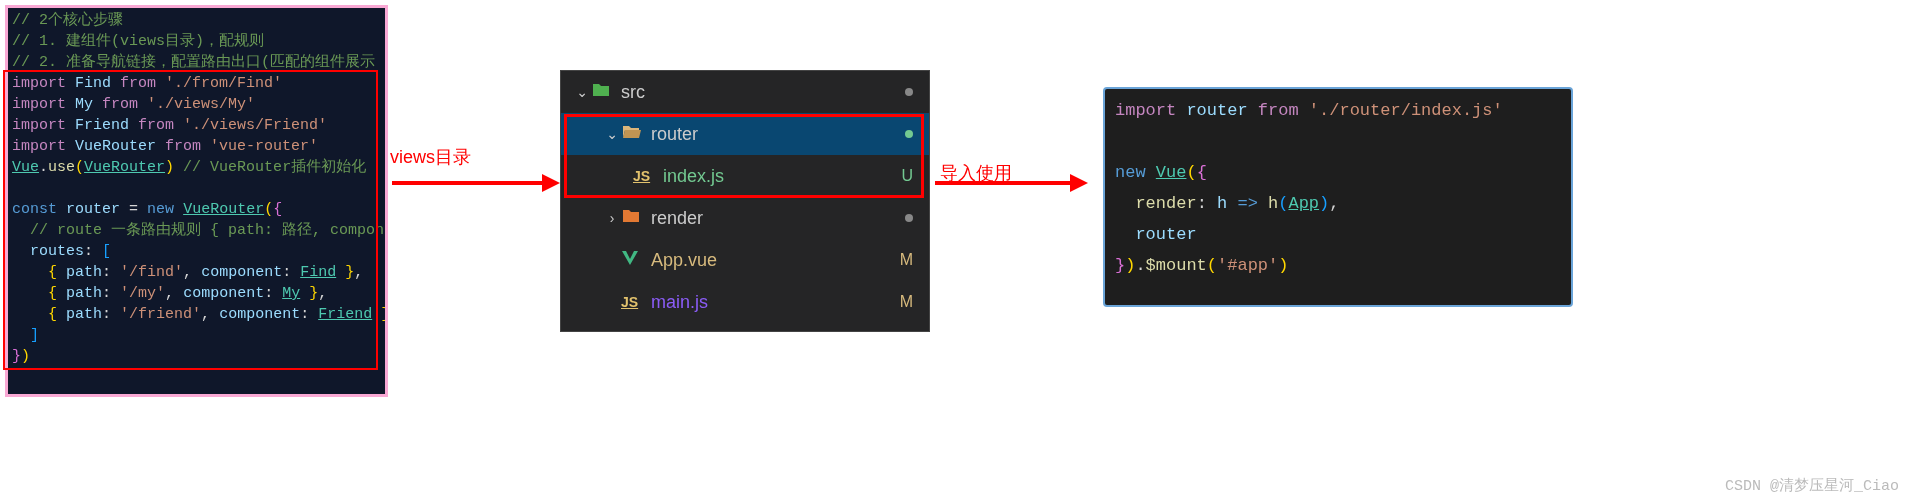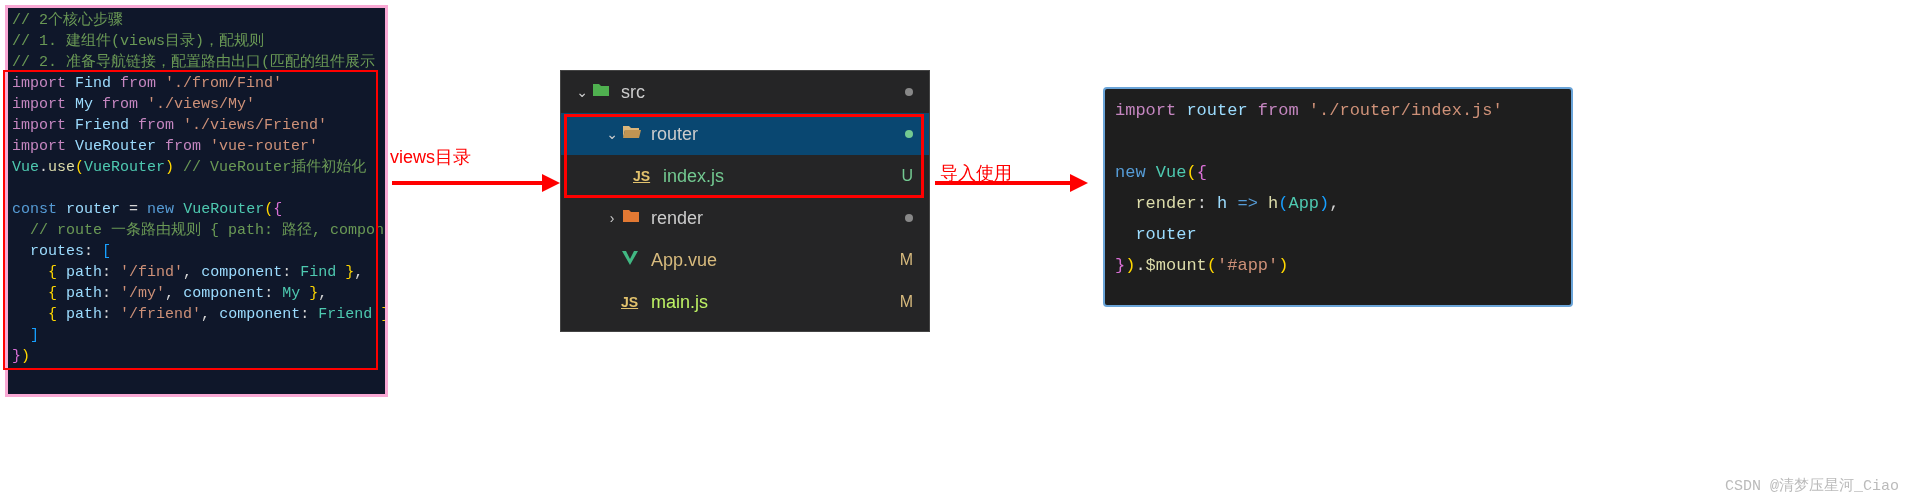--- a/index.html
+++ b/index.html
@@ -30,21 +30,21 @@
       top: 70px;
       width: 375px;
       height: 300px;
       border: 2px solid #ff0000;
       pointer-events: none;
     }
     .tok-comment { color: #6a9955; }
     .tok-keyword { color: #c586c0; }
     .tok-var { color: #9cdcfe; }
     .tok-string { color: #ce9178; }
-    .tok-class { color: #4ec9b0; }
+    .tok-class { color: #4ec9b0; text-decoration: underline; }
     .tok-func { color: #dcdcaa; }
     .tok-const { color: #569cd6; }
     .tok-brace { color: #ffd700; }
     .tok-brace2 { color: #da70d6; }
     .tok-brace3 { color: #179fff; }
     .tok-punc { color: #d4d4d4; }
 
     .arrow {
       position: absolute;
       display: flex;
@@ -241,21 +241,21 @@
           <path fill="#41b883" d="M1 1l8 14L17 1h-4L9 9 5 1z"></path>
         </svg>
     </span>
     <span class="tree-label" style="color:#d7ba7d">App.vue</span>
     <span class="tree-status" style="color:#d7ba7d">M</span>
   </div>
   <div class="tree-row">
     <span class="tree-indent"></span>
       <span style="width:18px"></span>
     <span class="tree-icon icon-js">JS</span>
-    <span class="tree-label" style="color:#bef264">main.js</span>
+    <span class="tree-label" style="color:#8b5cf6">main.js</span>
     <span class="tree-status" style="color:#d7ba7d">M</span>
   </div>
 </div>
 <div class="red-box-center"></div>
 
 <div class="arrow" style="left:940px; top:161px;">
   <span class="arrow-label">导入使用</span>
 </div>
 <svg class="arrow-svg" style="position:absolute; left:935px; top:168px;" width="155" height="30">
   <line x1="0" y1="15" x2="135" y2="15" stroke="#ff0000" stroke-width="4"></line>

